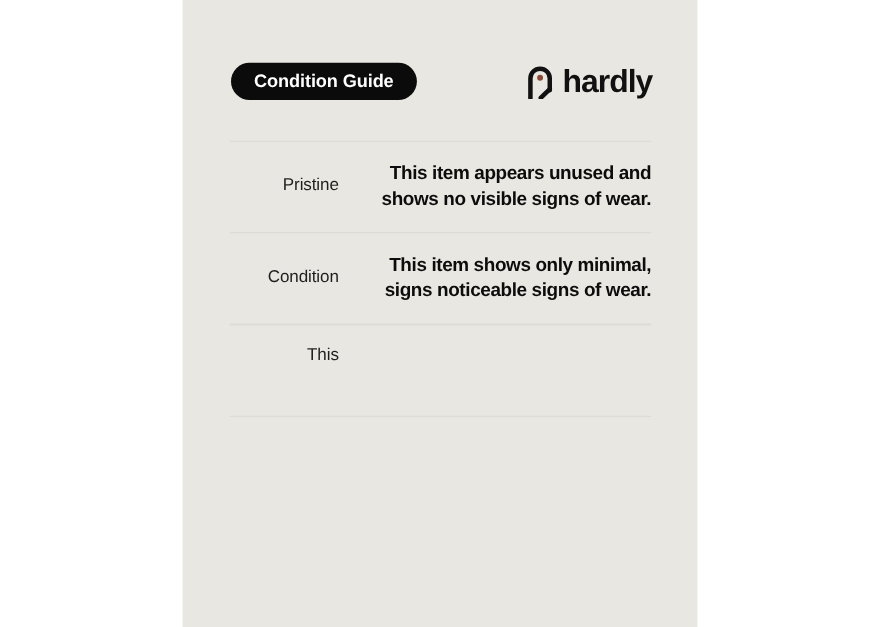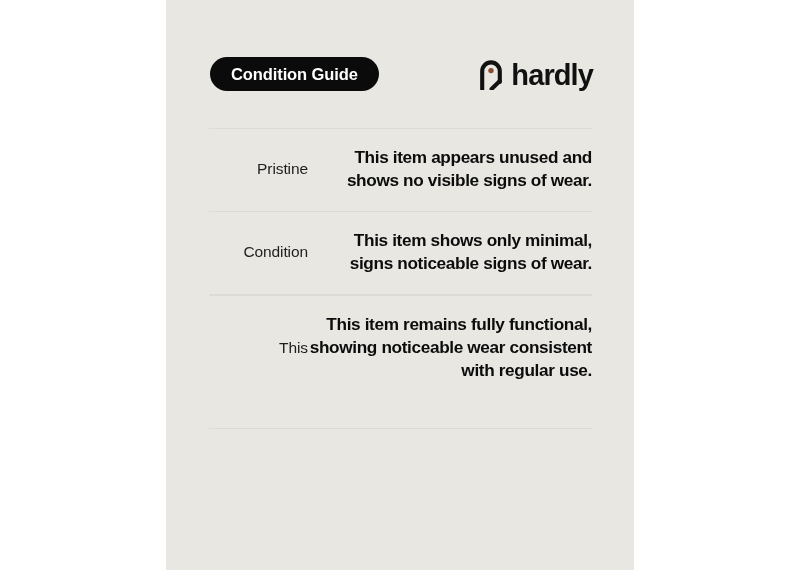--- a/index.html
+++ b/index.html
@@ -172,21 +172,20 @@
         <div class="row-desc">This item shows only minimal, signs noticeable signs of wear.</div>
       </div>
 
       <div class="divider"></div>
 
 
       <div class="divider"></div>
 
       <div class="row">
         <div class="row-label">This</div>
-        <div class="row-desc">This item remains fully functional, showing noticeable wear consistent with regular use.</div>
       </div>
 
       <div class="row-spacer"></div>
 
       <div class="divider"></div>
 
     </div>
 
   </div>
 

